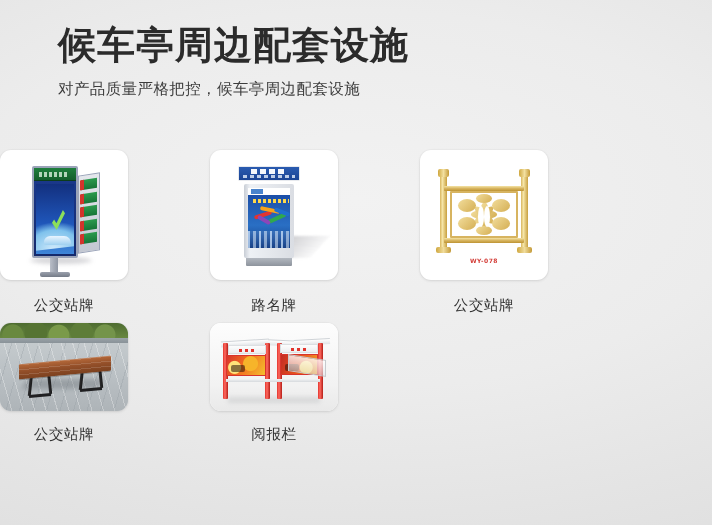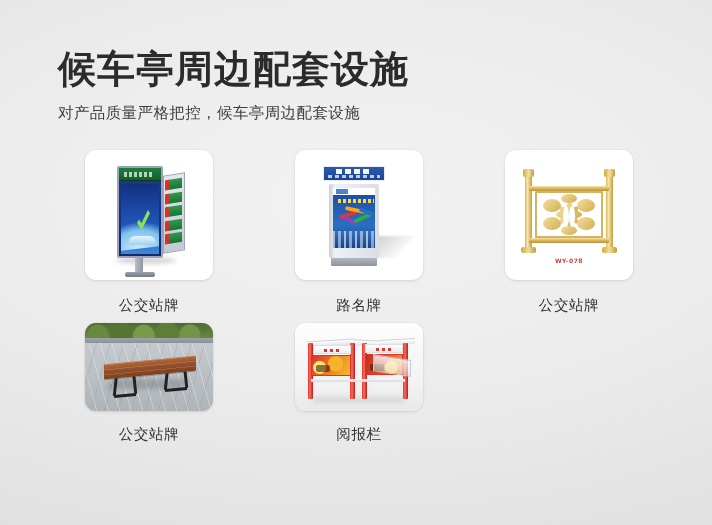--- a/index.html
+++ b/index.html
@@ -22,21 +22,21 @@
   .page {
     width: 712px;
     height: 525px;
     position: relative;
   }
 
   
   .header {
     position: absolute;
     left: 58px;
-    top: 48px;
+    top: 24px;
     width: 600px;
   }
 
   .page-title {
     font-size: 38px;
     font-weight: bold;
     color: #2b2b2b;
     letter-spacing: 1px;
     line-height: 1.15;
     font-family: "DejaVu Sans", "Liberation Sans", sans-serif;
@@ -57,21 +57,20 @@
   .grid {
     position: absolute;
     left: 0;
     top: 150px;
     width: 712px;
   }
 
   .row {
     display: flex;
     justify-content: flex-start;
-    padding-left: 85px;
   }
 
   .row-2 { margin-top: 8px; }
 
   .cell {
     width: 128px;
     margin-right: 82px;
     display: flex;
     flex-direction: column;
     align-items: center;

